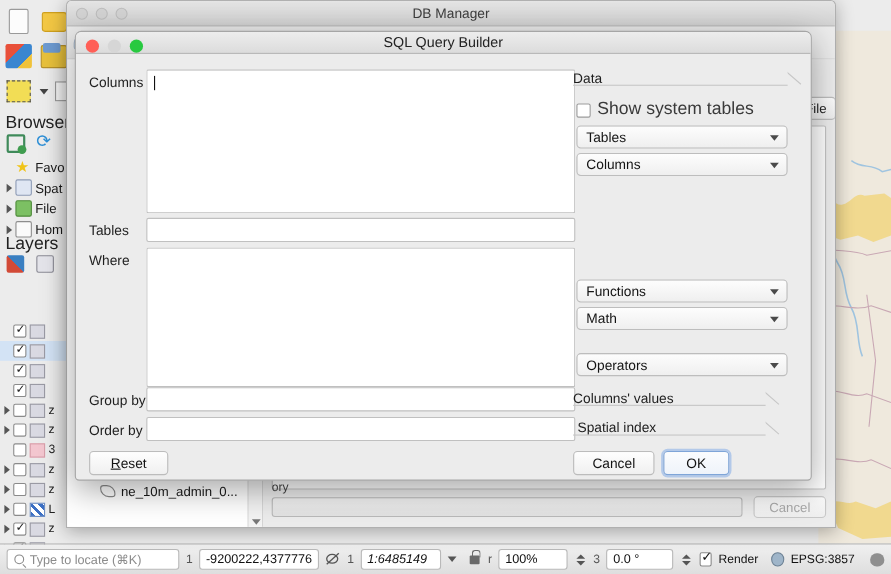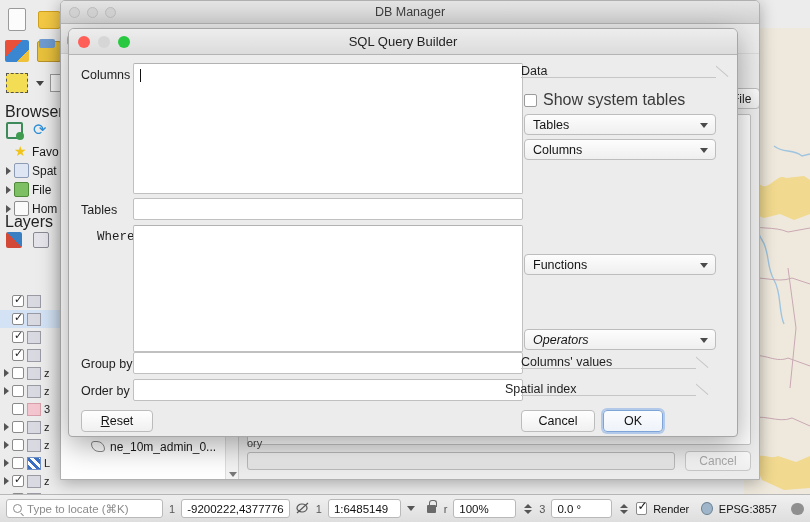--- a/index.html
+++ b/index.html
@@ -94,21 +94,21 @@
     font-size: 11.5px; color: #8b8b8b;
   }
   .mag { width: 9px; height: 9px; border: 1.4px solid #8b8b8b; border-radius: 50%; position: relative; flex: 0 0 auto; }
   .mag::after { content:""; position:absolute; right:-3px; bottom:-3px; width:4px; height:1.4px; background:#8b8b8b; transform: rotate(45deg); }
   .sb-lbl { font-size: 11px; color: #555; }
   .sb-field {
     height: 19px; background: #fff; border: 1px solid #b9b9b9; border-radius: 3px;
     display: flex; align-items: center; padding: 0 5px; font-size: 11.5px; color: #111;
   }
   .sb-field.w-coord { width: 112px; }
-  .sb-field.w-scale { width: 82px; }
+  .sb-field.w-scale { width: 82px; font-style: italic; }
   .sb-field.w-mag { width: 70px; }
   .sb-field.w-rot { width: 68px; }
   .sb-spin { width: 13px; height: 19px; display: flex; flex-direction: column; justify-content: center; align-items: center; gap: 2px; }
   .sp-up { width:0;height:0;border-left:4px solid transparent;border-right:4px solid transparent;border-bottom:4px solid #555; }
   .sp-dn { width:0;height:0;border-left:4px solid transparent;border-right:4px solid transparent;border-top:4px solid #555; }
   .sb-chk { width: 13px; height: 13px; background:#fff; border:1px solid #8a8a8a; border-radius:2px; position: relative; }
   .sb-chk::after { content:"✓"; position:absolute; left:1px; top:-4px; font-size:12px; color:#111; }
   .globe { width: 13px; height: 13px; border-radius: 50%; background: #9fb5c9; border: 1px solid #6d8295; }
   .bubble { width: 15px; height: 12px; border-radius: 6px; background: #8f8f8f; position: relative; }
   .caret-sm { width:0;height:0;border-left:4px solid transparent;border-right:4px solid transparent;border-top:5px solid #555; }
@@ -166,21 +166,21 @@
   .dbm-pr-label { position: absolute; left: 186px; top: -18px; font-size: 11px; color: #333; }
 
   
   .sqb {
     position: absolute; left: 68px; top: 28px; width: 670px; height: 409px;
     background: #ececec; border: 1px solid #a6a6a6; border-radius: 6px 6px 4px 4px;
     box-shadow: 0 8px 30px rgba(0,0,0,.35);
     overflow: hidden;
   }
   .sqb-title {
-    height: 26px; background: linear-gradient(#ededed,#dcdcdc);
+    height: 20px; background: linear-gradient(#ededed,#dcdcdc);
     border-bottom: 1px solid #b4b4b4;
     position: relative; display: flex; align-items: center;
   }
   .sqb-title .t { width: 100%; text-align: center; font-size: 13px; color: #232323; }
   .traffic { position: absolute; left: 9px; top: 7px; display: flex; gap: 8px; }
   .tl-dot { width: 12px; height: 12px; border-radius: 50%; }
   .tl-red { background: #ff5f57; }
   .tl-yellow { background: #d6d6d6; }
   .tl-green { background: #28c940; }
 
@@ -508,21 +508,21 @@
     <div class="sqb-body">
 
       <div class="lbl" style="left:12px; top:13px;">Columns</div>
       <div class="ta" style="left:64px; top:8px; width:390px; height:131px;">
         <div class="caret"></div>
       </div>
 
       <div class="lbl" style="left:12px; top:148px;">Tables</div>
       <div class="tf" style="left:64px; top:143px; width:390px; height:22px;"></div>
 
-      <div class="lbl" style="left:28px; top:175px;font-family:Liberation Mono, monospace;">Where</div>
+      <div class="lbl" style="left:12px; top:175px;">Where</div>
       <div class="ta" style="left:64px; top:170px; width:390px; height:127px;"></div>
 
       <div class="lbl" style="left:12px; top:302px;">Group by</div>
       <div class="tf" style="left:64px; top:297px; width:390px; height:22px;"></div>
 
       <div class="lbl" style="left:12px; top:329px;">Order by</div>
       <div class="tf" style="left:64px; top:324px; width:390px; height:22px;"></div>
 
       <div class="sect-head" style="left:452px; top:9px;">Data</div>
       <div class="sect-line" style="left:452px; top:9px; width:195px;"></div>
@@ -539,30 +539,34 @@
       </div>
       <div class="combo" style="left:455px; top:84px;">
         <span>Columns</span>
         <div class="arr"></div>
       </div>
 
       <div class="combo" style="left:455px; top:199px;">
         <span>Functions</span>
         <div class="arr"></div>
       </div>
-      <div class="combo" style="left:455px; top:274px;font-style:italic;">
+      <div class="combo" style="left:455px; top:224px;">
+        <span>Math</span>
+        <div class="arr"></div>
+      </div>
+      <div class="combo" style="left:455px; top:266px;">
         <span>Operators</span>
         <div class="arr"></div>
       </div>
 
       <div class="sect-head" style="left:452px; top:300px;">Columns' values</div>
       <div class="sect-line" style="left:452px; top:300px; width:175px;"></div>
       <div class="sect-diag" style="left:627px; top:300px;"></div>
 
-      <div class="sect-head" style="left:436px; top:327px;">Spatial index</div>
+      <div class="sect-head" style="left:456px; top:327px;">Spatial index</div>
       <div class="sect-line" style="left:452px; top:327px; width:175px;"></div>
       <div class="sect-diag" style="left:627px; top:327px;"></div>
 
       <div class="btn" style="left:12px; top:355px; width:72px;">
         <span class="mnem">R</span>
           <span id="reset-rest">eset</span>
       </div>
       <div class="btn" style="left:452px; top:355px; width:74px;">Cancel</div>
       <div class="btn default" style="left:534px; top:355px; width:60px;">OK</div>
     </div>

